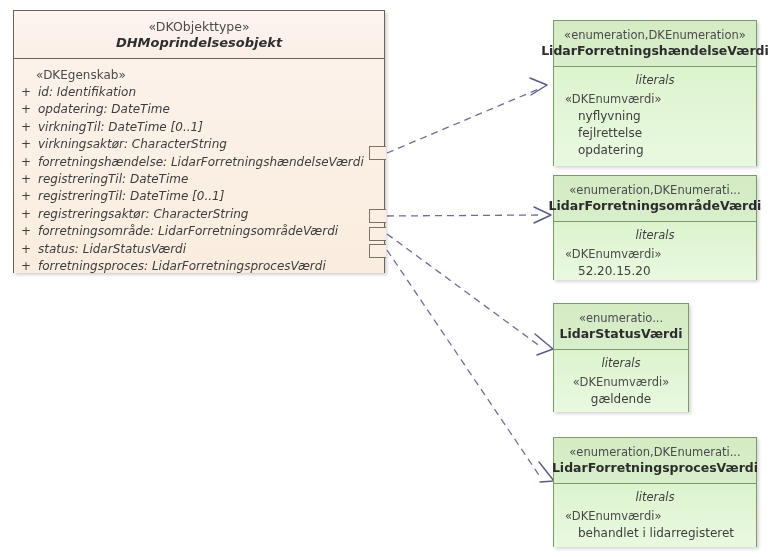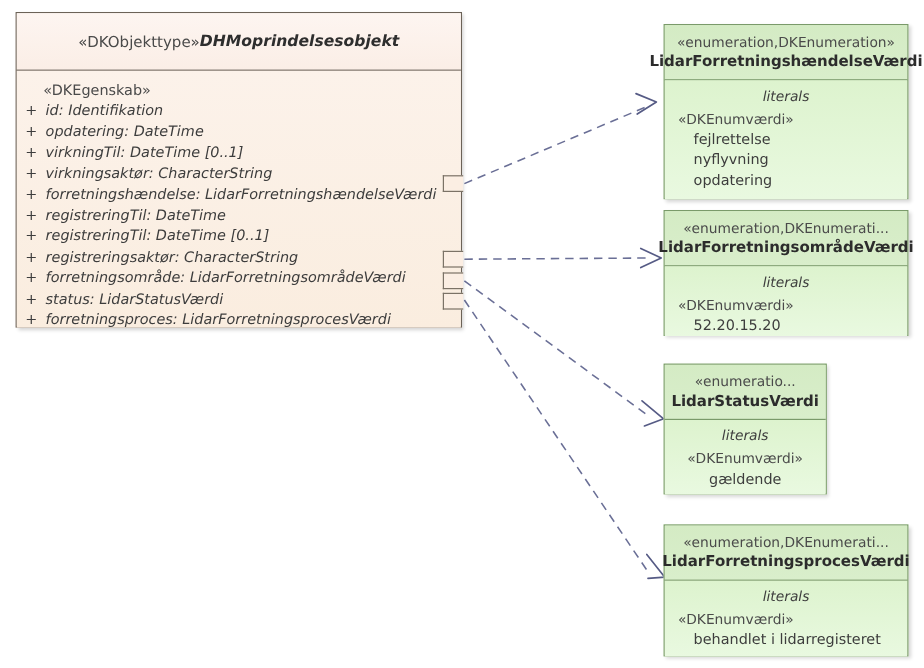--- a/index.html
+++ b/index.html
@@ -18,21 +18,21 @@
   
   .class-box{
     left:13px;top:10px;width:372px;height:263px;
     border:1px solid #6b6257;
     background:#fdf4ef;
     box-shadow:2px 2px 3px rgba(0,0,0,0.18);
   }
   .class-header{
     height:48px;border-bottom:1px solid #6b6257;
     background:linear-gradient(to bottom,#fdf5f1 0%,#fbeee6 100%);
-    display:flex;flex-direction:row;align-items:center;justify-content:center;
+    display:flex;flex-direction:column;align-items:center;justify-content:center;
     color:#3a3a3a;
   }
   .class-stereotype{font-size:12.5px;line-height:15px;color:#4a4a4a;}
   .class-name{font-size:13px;line-height:17px;font-weight:bold;font-style:italic;color:#2e2e2e;}
   .class-body{
     height:214px;padding:7px 0 0 0;
     background:linear-gradient(to bottom,#fcf2ea 0%,#faeddf 100%);
   }
   .attr-stereotype{font-size:12px;line-height:18px;color:#4a4a4a;padding-left:22px;}
   .attr-row{display:flex;font-size:12px;line-height:17.4px;color:#3d3d3d;}
@@ -158,22 +158,22 @@
   <div class="port-stub" style="left:369px;top:244px;"></div>
 
   <div class="uml-box enum-box" style="left:553px;top:20px;width:204px;height:146px;">
     <div class="enum-header compartment" style="height:46px;">
       <div class="enum-stereotype">«enumeration,DKEnumeration»</div>
       <div class="enum-name">LidarForretningshændelseVærdi</div>
     </div>
     <div class="enum-body compartment" style="height:99px;">
       <div class="literals-label">literals</div>
       <div class="lit-stereotype">«DKEnumværdi»</div>
+      <div class="lit-item">nyflyvning</div>
       <div class="lit-item">fejlrettelse</div>
-      <div class="lit-item">nyflyvning</div>
       <div class="lit-item">opdatering</div>
     </div>
   </div>
 
   <div class="uml-box enum-box" style="left:553px;top:175px;width:204px;height:105px;">
     <div class="enum-header compartment" style="height:46px;">
       <div class="enum-stereotype">«enumeration,DKEnumerati...</div>
       <div class="enum-name">LidarForretningsområdeVærdi</div>
     </div>
     <div class="enum-body compartment" style="height:58px;">

